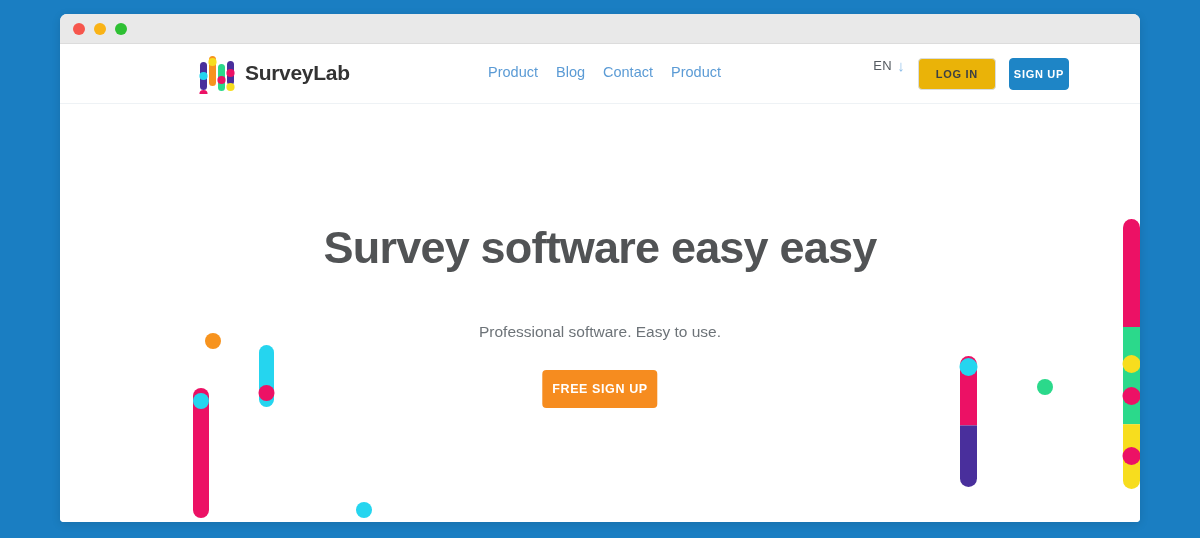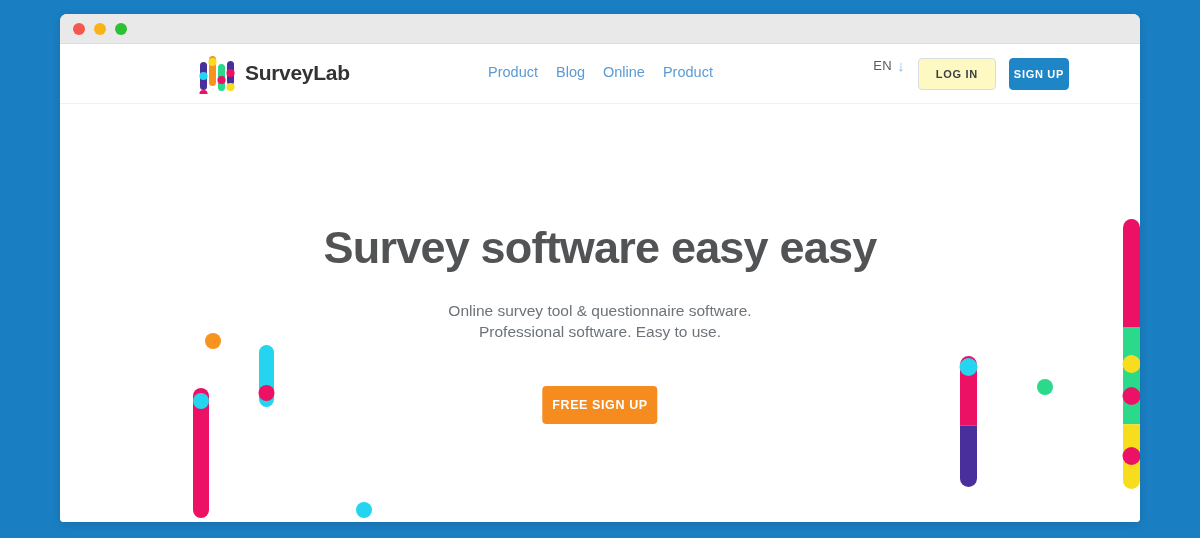--- a/index.html
+++ b/index.html
@@ -120,21 +120,21 @@
     font-size: 15px;
     color: #8dbde8;
     line-height: 1;
   }
 
   .btn-login {
     font-size: 11px;
     font-weight: bold;
     letter-spacing: 0.7px;
     color: #3b3f44;
-    background: #fef9c3;
+    background: #eab308;
     border: 1px solid #d8dde1;
     border-radius: 4px;
     padding: 9px 17px;
     cursor: pointer;
     font-family: "Liberation Sans", sans-serif;
   }
   .btn-signup {
     font-size: 11px;
     font-weight: bold;
     letter-spacing: 0.7px;
@@ -168,21 +168,21 @@
     left: 0; right: 0;
     top: 196px;
     font-size: 15.5px;
     color: #6d7378;
     line-height: 21px;
   }
   .hero-cta {
     position: absolute;
     left: 50%;
     transform: translateX(-50%);
-    top: 282px;
+    top: 266px;
     font-size: 12.5px;
     font-weight: bold;
     letter-spacing: 0.6px;
     color: #ffffff;
     background: #f68c1f;
     border: none;
     border-radius: 4px;
     padding: 12px 10px;
     cursor: pointer;
     font-family: "Liberation Sans", sans-serif;
@@ -273,37 +273,37 @@
             <rect x="29" y="9" width="7" height="24" rx="3.5" fill="#492f9c"></rect>
             <circle cx="32.5" cy="21" r="4.1" fill="#ec1165"></circle>
             <circle cx="32.5" cy="35" r="4.1" fill="#f7dd1e"></circle>
           </svg>
         <span class="brand-name">SurveyLab</span>
       </a>
 
       <nav class="main-nav">
         <a class="nav-link">Product</a>
         <a class="nav-link">Blog</a>
-        <a class="nav-link">Online</a>
+        <a class="nav-link">Contact</a>
         <a class="nav-link">Product</a>
       </nav>
 
       <div class="header-right">
         <div class="lang-switch">
           <span class="lang-label">EN</span>
           <span class="lang-arrow">↓</span>
         </div>
         <button class="btn-login">LOG IN</button>
         <button class="btn-signup">SIGN UP</button>
       </div>
     </div>
 
     <div class="hero">
       <h1 class="hero-title">Survey software easy easy</h1>
       <p class="hero-sub">
-        <span>Online survey tool &amp; questionnaire software.</span><br>
+        <br>
         <span>Professional software. Easy to use.</span>
       </p>
       <button class="hero-cta">FREE SIGN UP</button>
     </div>
 
   </div>
 </div>
 
 </body></html>

